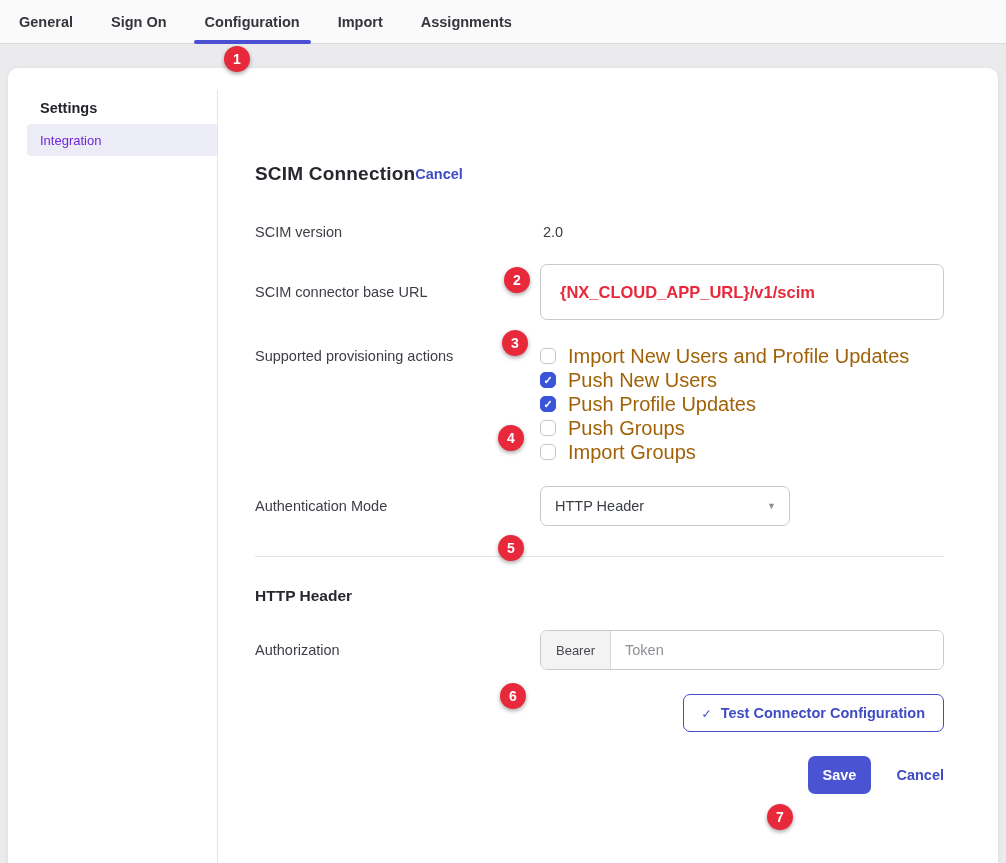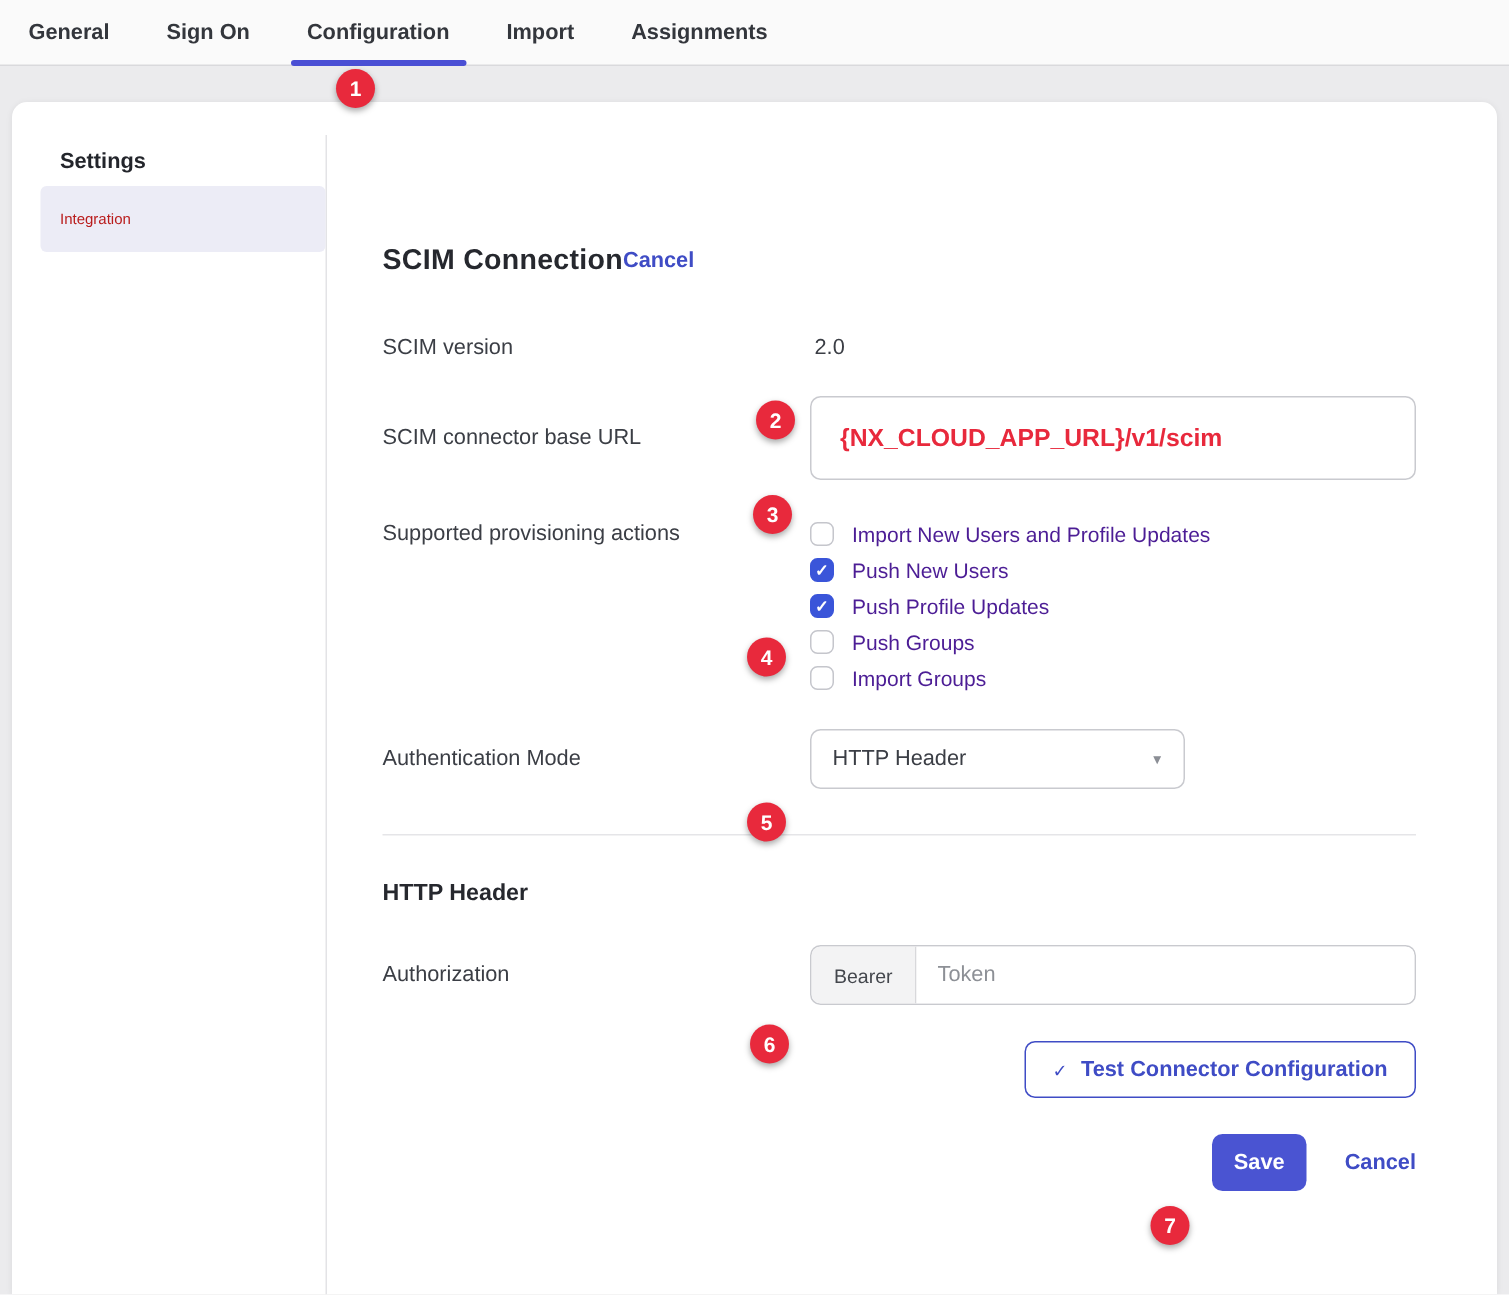--- a/index.html
+++ b/index.html
@@ -43,23 +43,23 @@
   .sidebar {
     flex: 0 0 210px; width: 210px;
     margin-top: 22px;
     border-right: 1px solid #e3e3e6;
   }
   .sidebar-heading {
     margin: 10px 0 0 32px;
     font-size: 14.5px; font-weight: 700; color: #23252b;
   }
   .sidebar-item {
-    margin: 8px 0 0 19px; height: 44px;
+    margin: 8px 0 0 19px; height: 32px;
     display: flex; align-items: center; padding-left: 13px;
-    font-size: 10px; color: #b91c1c;
+    font-size: 13px; color: #6d28d9;
     border-radius: 4px; cursor: pointer;
   }
   .sidebar-item.active { background: #ececf6; }
 
   
   .main { flex: 1; padding: 92px 54px 0 37px; }
 
   .title-row { display: flex; align-items: center; height: 28px; }
   .page-title { font-size: 19px; font-weight: 700; color: #26282e; letter-spacing: .2px; }
   .link { color: #3f4cc5; font-weight: 700; font-size: 14.5px; cursor: pointer; text-decoration: none; }
@@ -86,21 +86,21 @@
     width: 16px; height: 16px; flex: 0 0 16px;
     border: 1.5px solid #c5c6cc; border-radius: 5px;
     margin-right: 12px; background: #fff; position: relative;
   }
   .checkbox.checked { background: #3a55d9; border-color: #3a55d9; }
   .checkbox.checked::after {
     content: "\2713"; position: absolute; inset: 0;
     color: #fff; font-size: 11px; font-weight: 700;
     display: flex; align-items: center; justify-content: center;
   }
-  .checkbox-label { font-size: 14px; color: #4c1d95; }
+  .checkbox-label { font-size: 20px; color: #a16207; }
 
   .row-auth { margin-top: 22px; }
   .select {
     width: 250px; height: 40px;
     border: 1px solid #c9cacf; border-radius: 7px;
     display: flex; align-items: center; justify-content: space-between;
     padding: 0 13px 0 14px;
     font-size: 14.5px; color: #3b3e45;
     cursor: pointer; background: #fff;
   }

